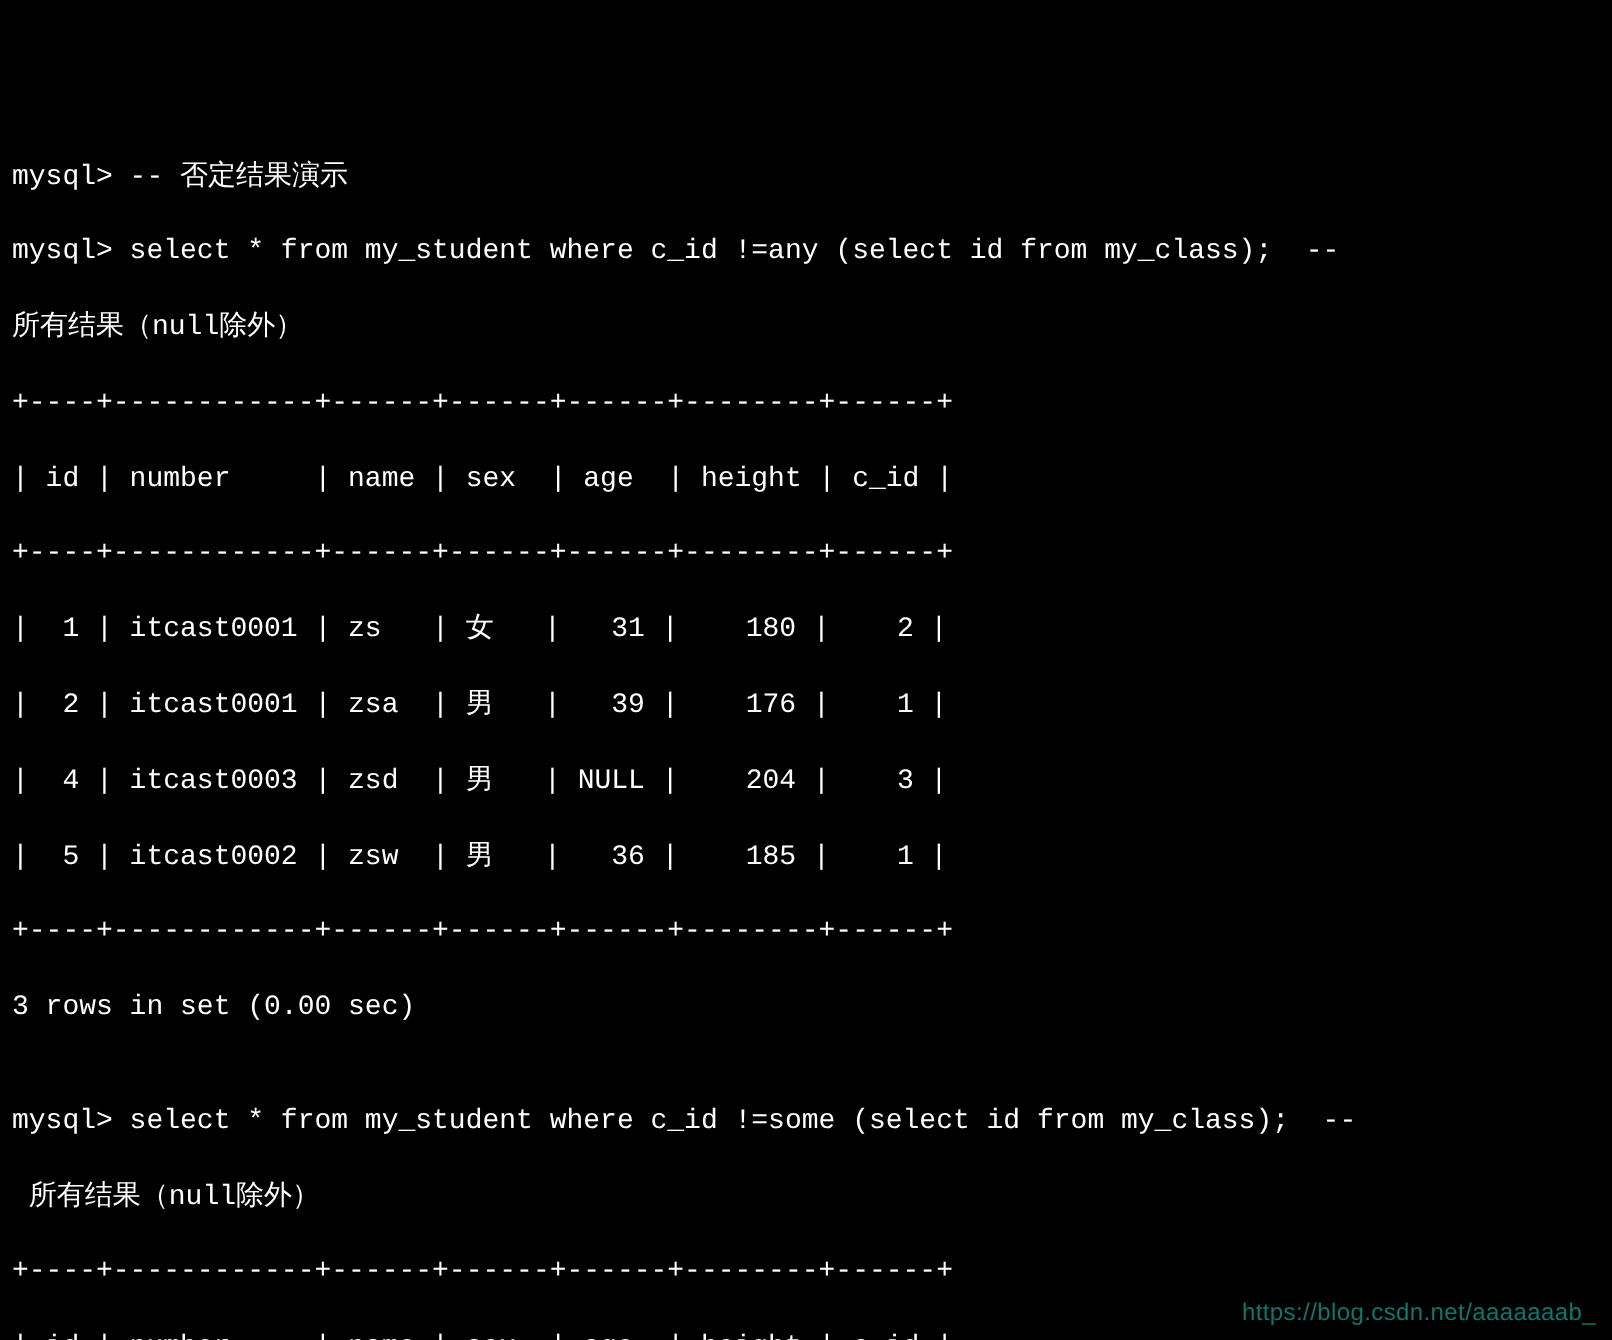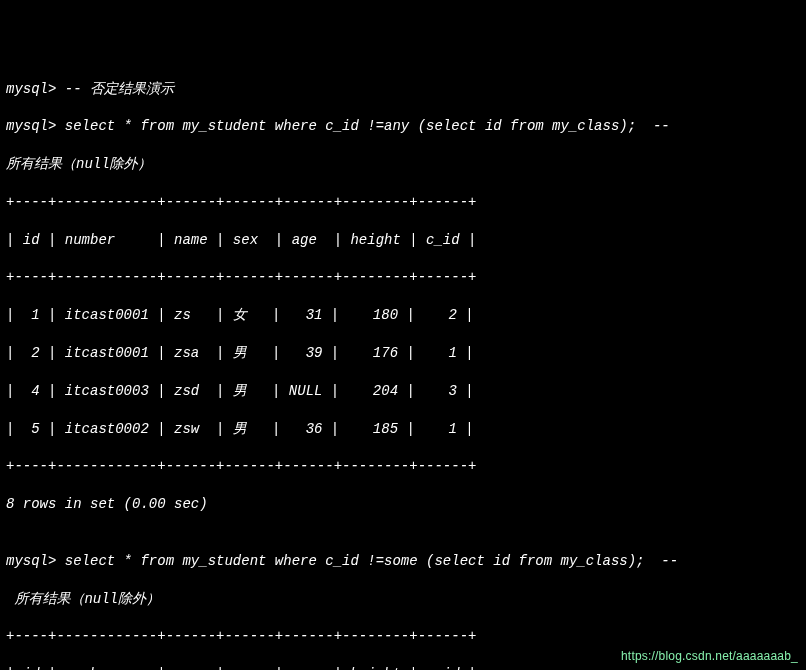--- a/index.html
+++ b/index.html
@@ -9,26 +9,26 @@
     font-family: "Courier New", monospace;
     font-size: 14px;
     line-height: 1.35;
     width: 806px;
     height: 670px;
     padding: 4px 6px;
     white-space: pre;
     overflow: hidden;
     position: relative;
   }
-  .line { white-space: pre; font-style: italic; }
+  .line { white-space: pre; }
   .watermark {
     position: absolute;
     bottom: 6px;
     right: 8px;
-    color: #86efac;
+    color: #0f766e;
     font-family: Arial, sans-serif;
     font-size: 12px;
     letter-spacing: 0.2px;
   }
 </style>
 </head>
 <body>
 
 
 
@@ -36,21 +36,21 @@
 <div class="line">mysql&gt; select * from my_student where c_id !=any (select id from my_class);  --</div>
 <div class="line">所有结果（null除外）</div>
 <div class="line">+----+------------+------+------+------+--------+------+</div>
 <div class="line">| id | number     | name | sex  | age  | height | c_id |</div>
 <div class="line">+----+------------+------+------+------+--------+------+</div>
 <div class="line">|  1 | itcast0001 | zs   | 女   |   31 |    180 |    2 |</div>
 <div class="line">|  2 | itcast0001 | zsa  | 男   |   39 |    176 |    1 |</div>
 <div class="line">|  4 | itcast0003 | zsd  | 男   | NULL |    204 |    3 |</div>
 <div class="line">|  5 | itcast0002 | zsw  | 男   |   36 |    185 |    1 |</div>
 <div class="line">+----+------------+------+------+------+--------+------+</div>
-<div class="line">8 rows in set (0.00 sec)</div>
+<div class="line">3 rows in set (0.00 sec)</div>
 <div class="line"></div>
 <div class="line">mysql&gt; select * from my_student where c_id !=some (select id from my_class);  --</div>
 <div class="line"> 所有结果（null除外）</div>
 <div class="line">+----+------------+------+------+------+--------+------+</div>
 <div class="line">| id | number     | name | sex  | age  | height | c_id |</div>
 
 
 
 
 

